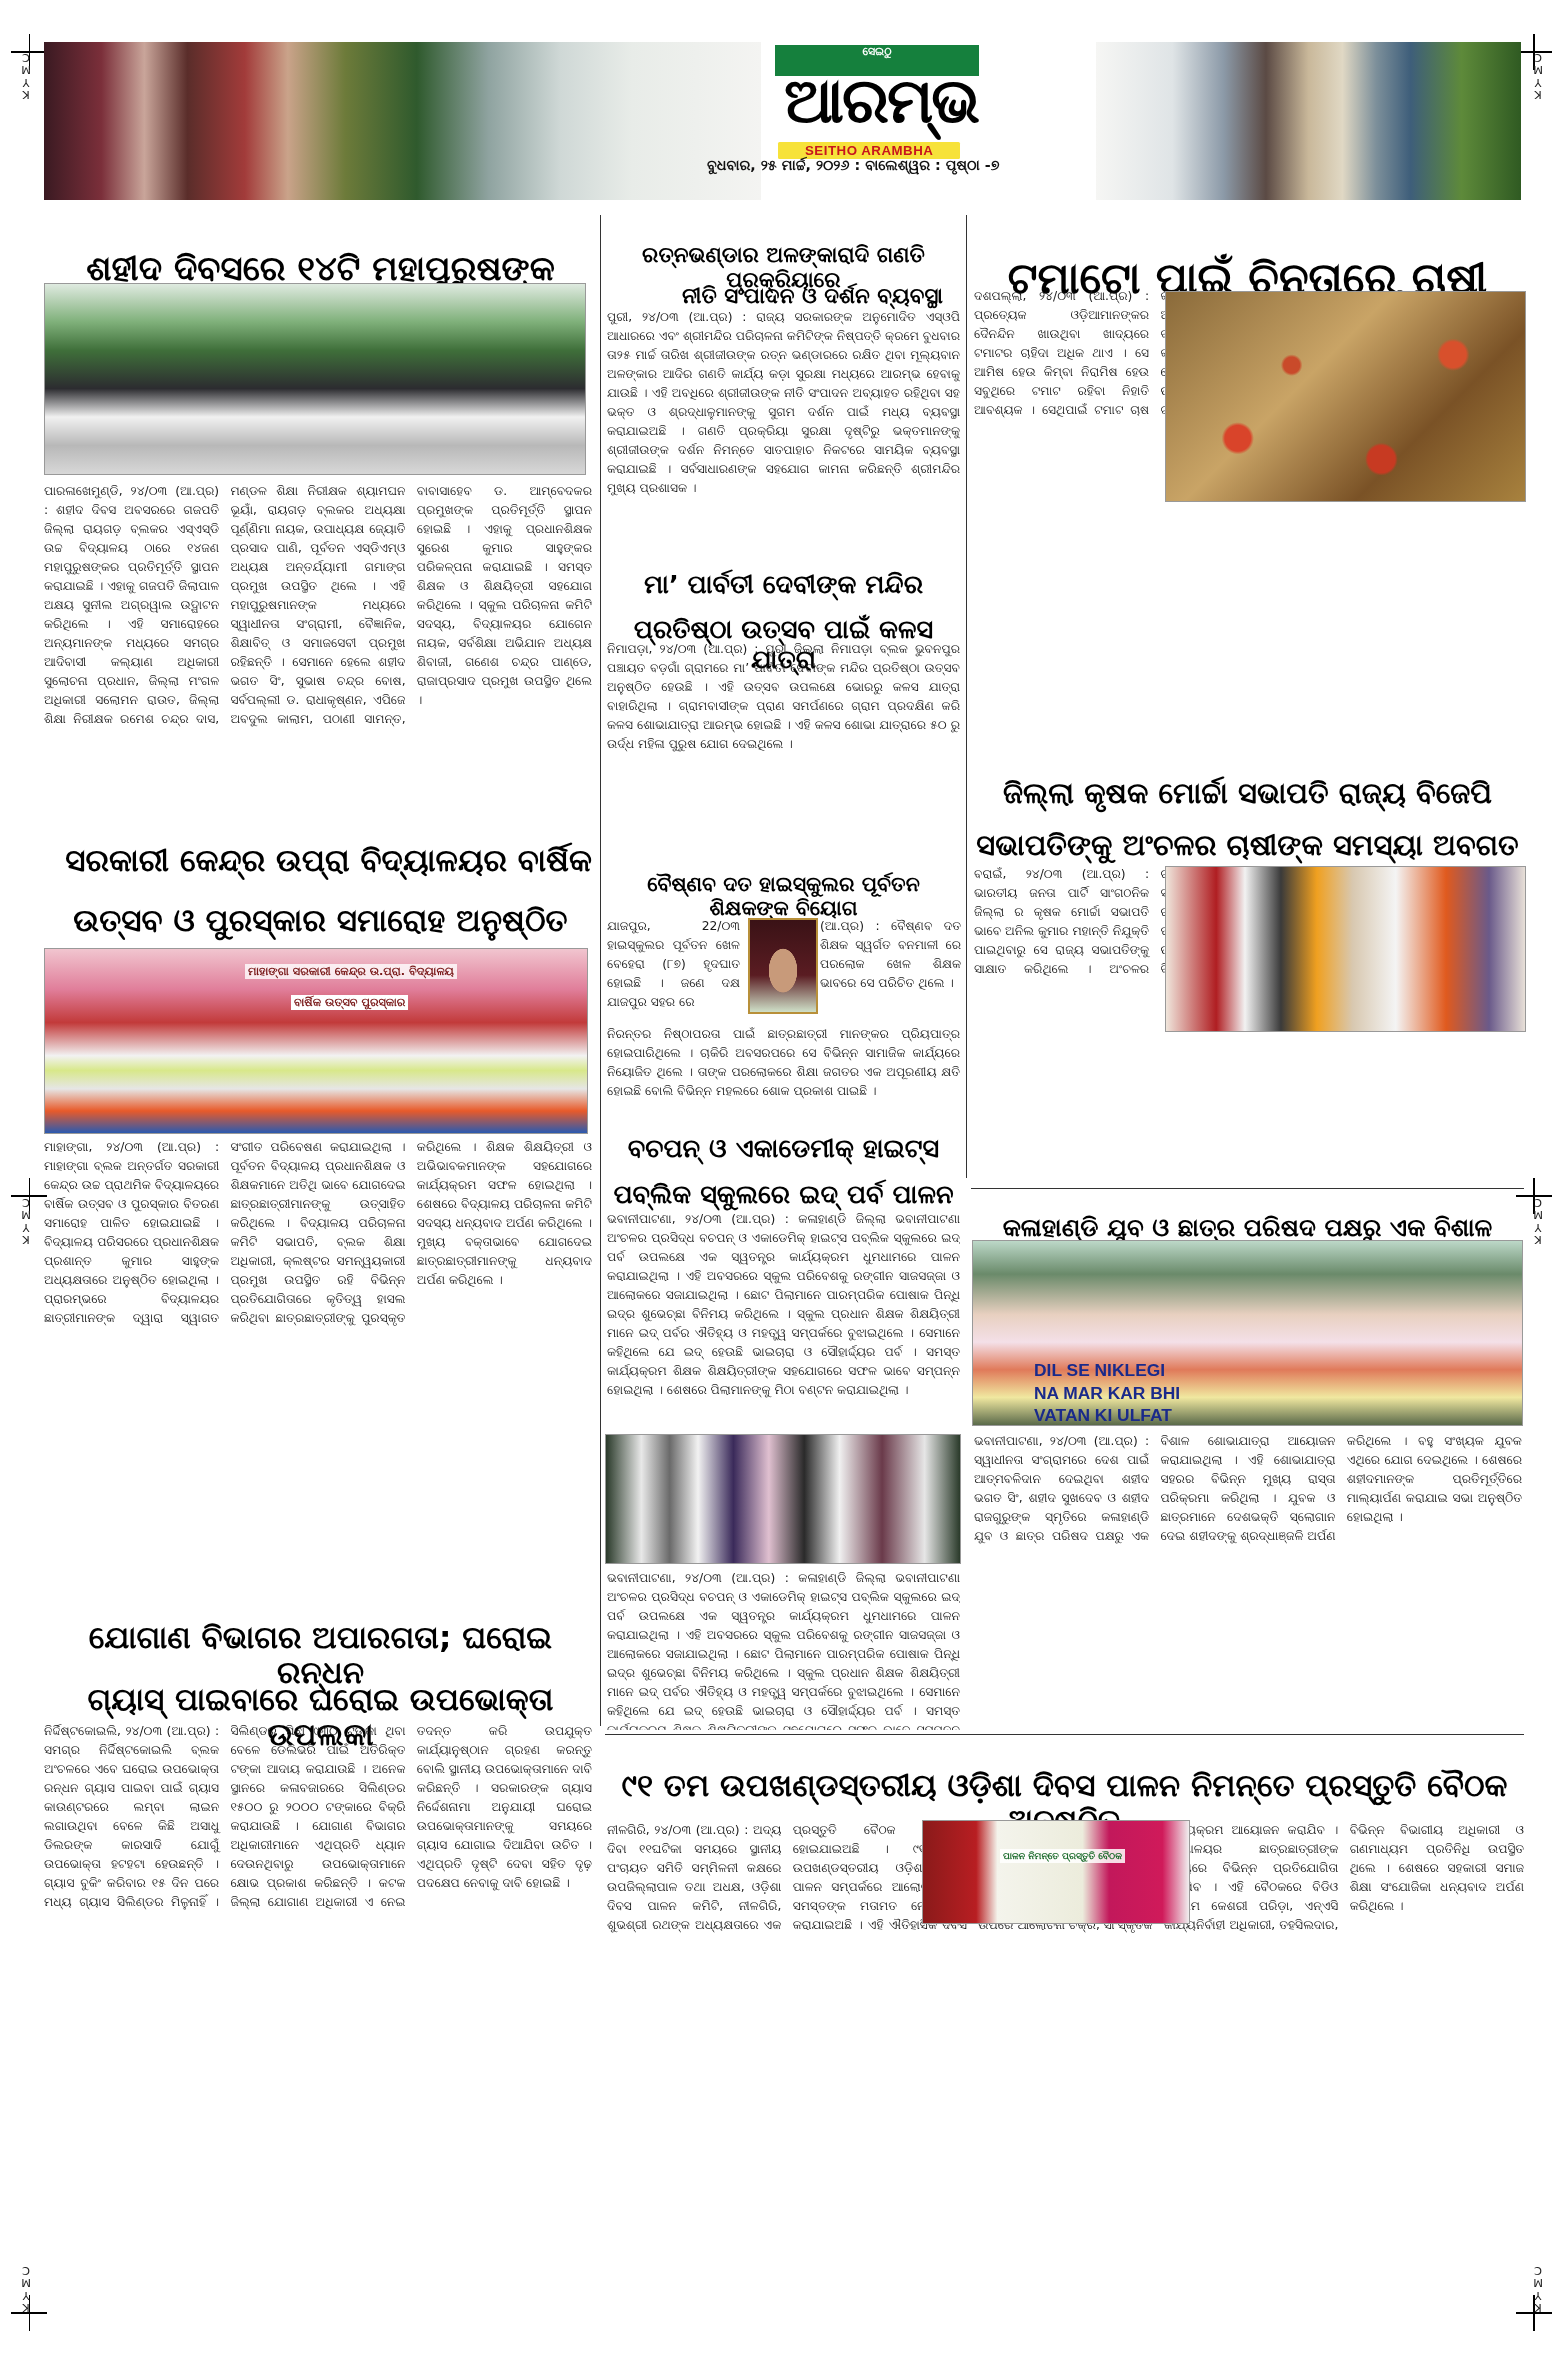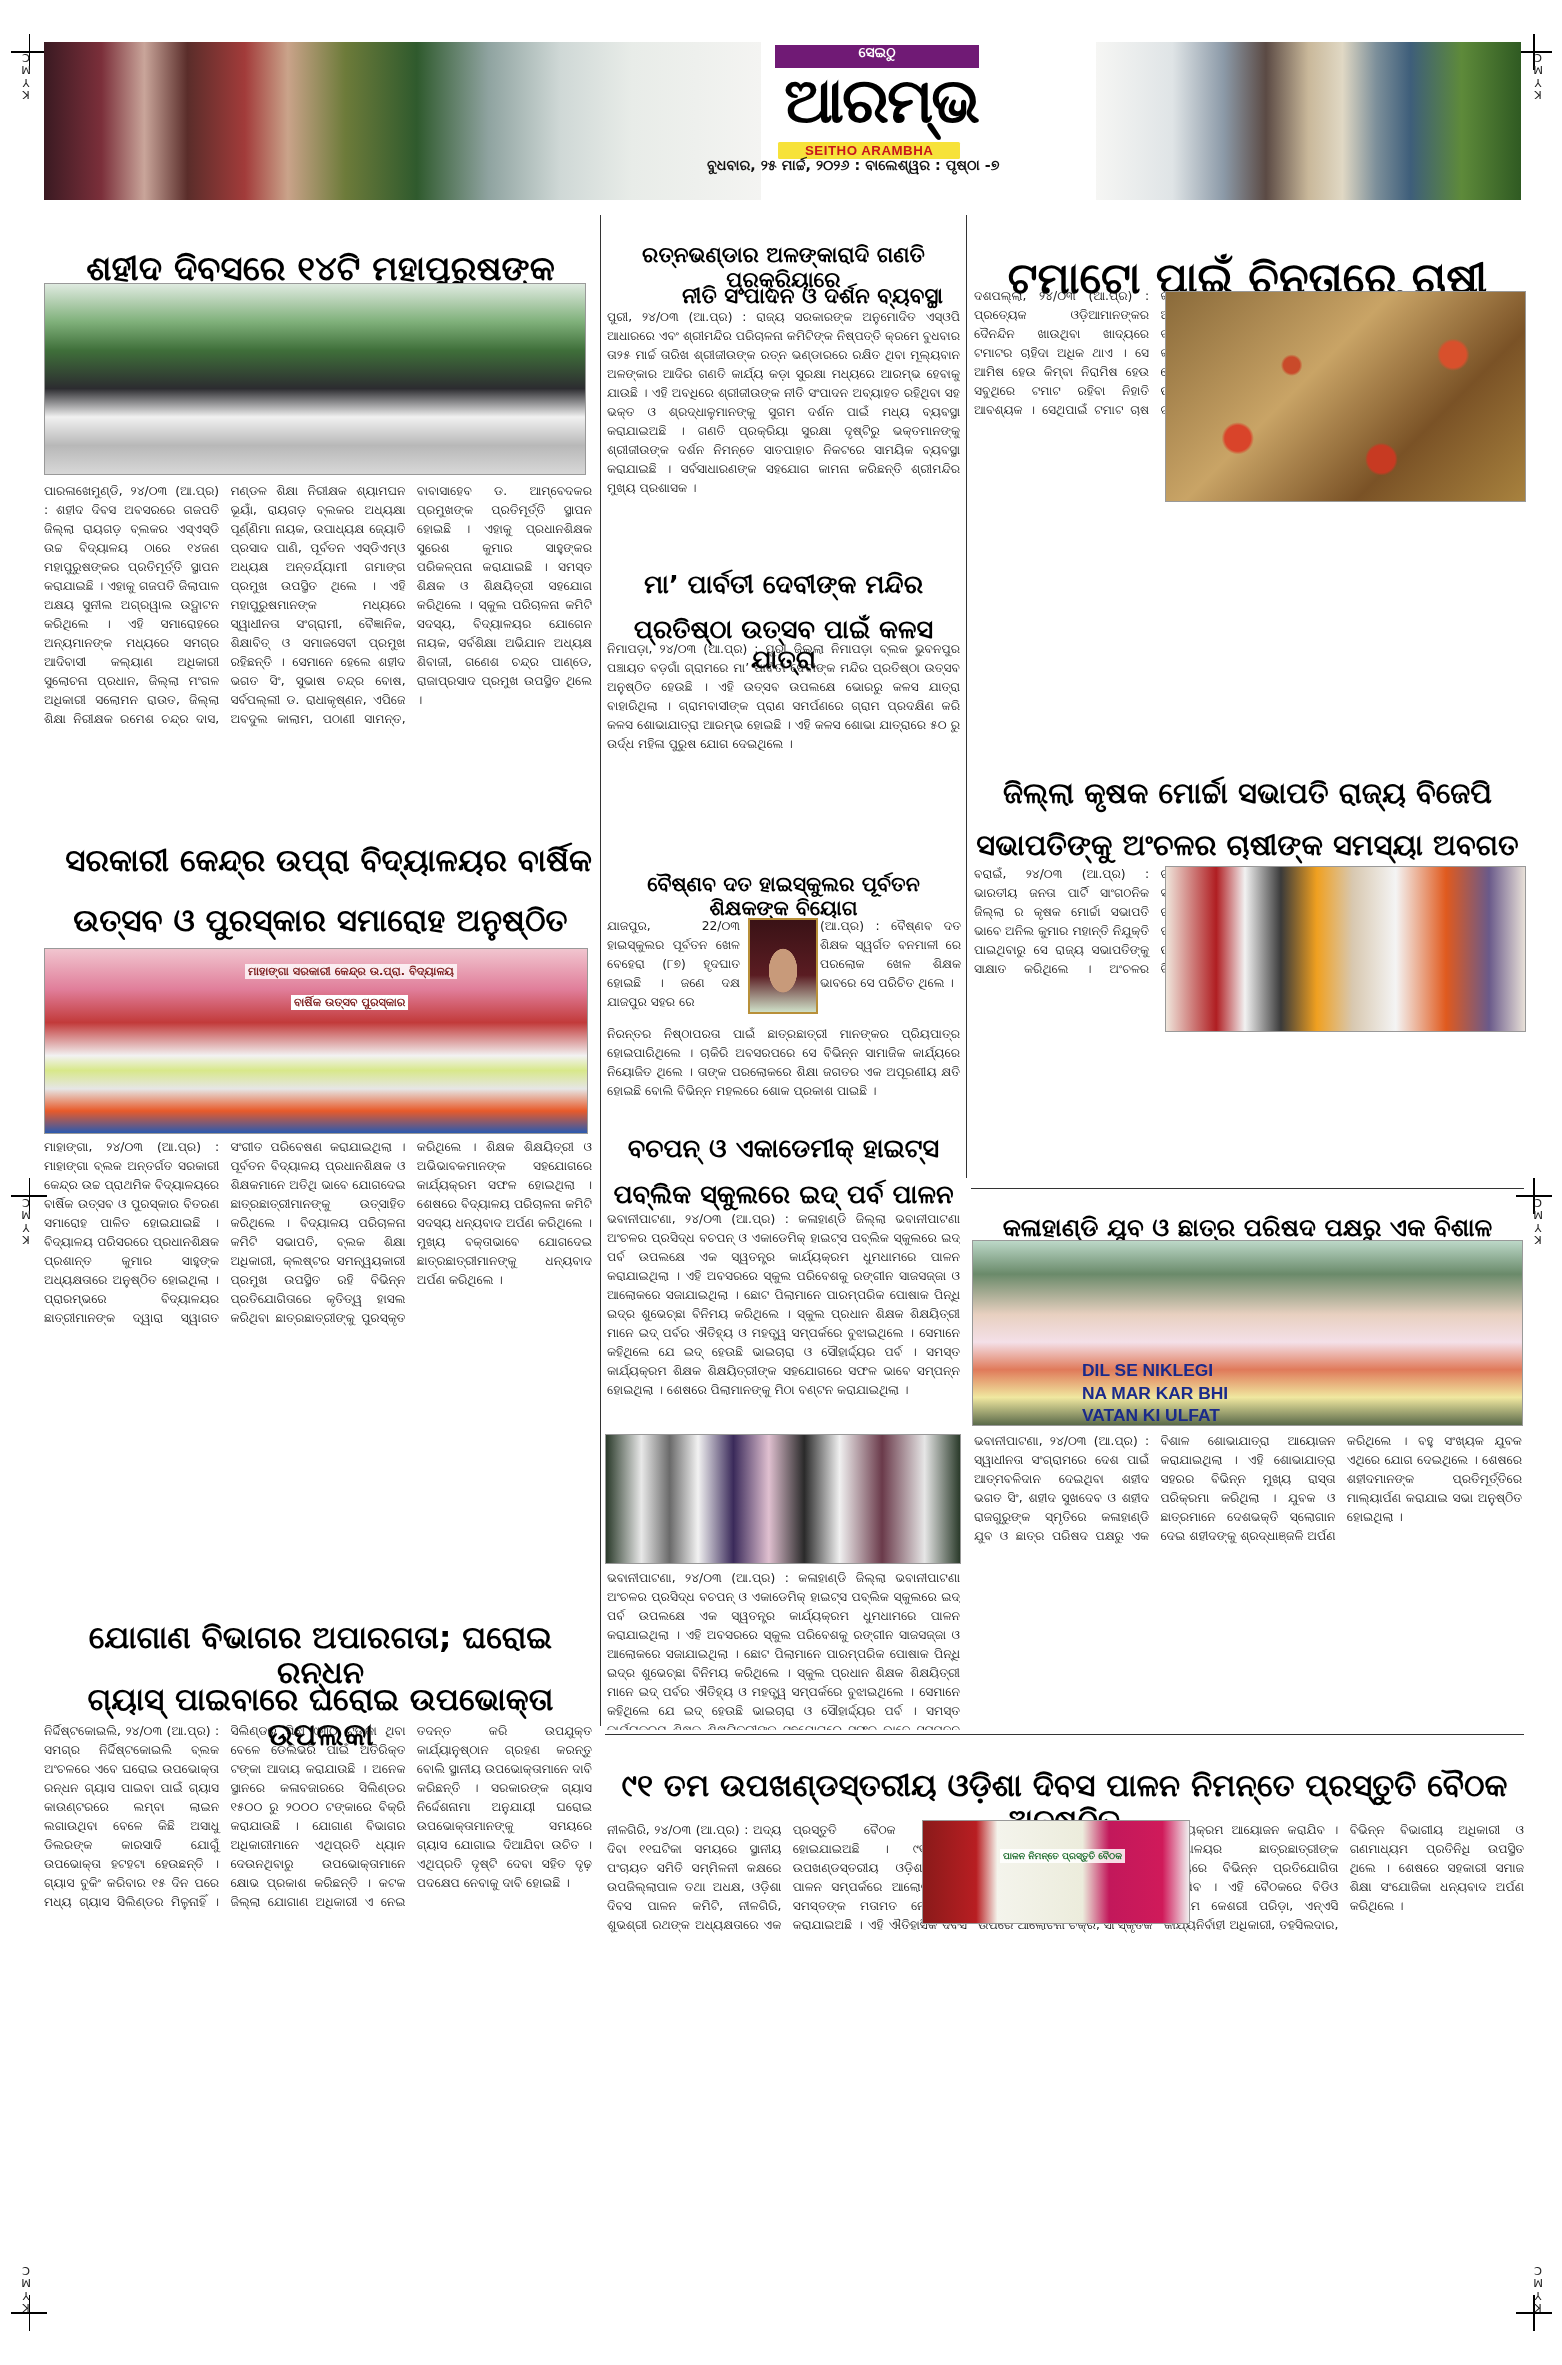--- a/index.html
+++ b/index.html
@@ -8,21 +8,21 @@
   .reg{position:absolute;width:36px;height:36px;}
   .reg:before{content:"";position:absolute;left:17.4px;top:0;width:1.5px;height:36px;background:#000;}
   .reg:after{content:"";position:absolute;left:0;top:17.4px;width:36px;height:1.5px;background:#000;}
   .cmyk{position:absolute;font-family:"DejaVu Sans",sans-serif;font-size:11.3px;line-height:12.3px;width:12.3px;text-align:center;color:#222;transform:rotate(180deg);}
   
   .mast-photo{position:absolute;overflow:hidden;}
   .mast-left{left:44px;top:42px;width:717px;height:158px;
     background:linear-gradient(90deg,#3a1a22 0%,#7b2f3a 8%,#c9a59a 14%,#5a2d2a 20%,#a23b3a 28%,#caa38a 34%,#6d7b3a 42%,#2f5a2d 52%,#8fa3a0 62%,#cfd8d6 72%,#e8ece8 82%,#f4f4f2 100%);}
   .mast-right{left:1096px;top:42px;width:425px;height:158px;
     background:linear-gradient(90deg,#f6f6f4 0%,#dfe4e6 18%,#8c9aa8 30%,#5b4a44 40%,#c9b89a 50%,#e0d8c4 58%,#7c8f9a 66%,#3e5e7a 74%,#5e8a3a 86%,#2f5a22 100%);}
-  .logo-top{position:absolute;left:775px;top:45px;width:204px;height:23px;background:#701a75;color:#fff;font-size:14px;text-align:center;line-height:14.3px;font-weight:bold;}
+  .logo-top{position:absolute;left:775px;top:45px;width:204px;height:31px;background:#15803d;color:#fff;font-size:11px;text-align:center;line-height:14.3px;font-weight:bold;}
   .logo-main{position:absolute;left:771px;top:57px;width:220px;height:87px;font-size:62px;font-weight:900;line-height:87px;color:#000;letter-spacing:-2px;text-align:center;}
   .logo-en{position:absolute;left:778px;top:142px;padding:1px 27px;background:#f7e23a;color:#c8161d;font-weight:bold;font-size:13.3px;font-family:"Liberation Sans",sans-serif;letter-spacing:0.5px;border-radius:1.5px;}
   .dateline{position:absolute;left:707px;top:157px;width:389px;text-align:left;font-size:14.3px;font-weight:bold;}
   
   .hl{position:absolute;font-weight:bold;color:#000;line-height:1.15;text-align:center;}
   .hl-xl{font-size:34px;}
   .hl-l{font-size:31px;}
   .hl-m{font-size:25.6px;}
   .hl-s{font-size:21.5px;}
   
@@ -156,21 +156,21 @@
   <h2 class="hl hl-m" style="left:971px;top:805px;width:553px;font-size:29px;">ସଭାପତିଙ୍କୁ ଅଂଚଳର ଚାଷୀଙ୍କ ସମସ୍ୟା ଅବଗତ କଲେ</h2>
   <div class="body" style="left:974px;top:865px;width:548px;height:318px;column-count:3;">ବରାଇଁ, ୨୪/୦୩ (ଆ.ପ୍ର) : ଭାରତୀୟ ଜନତା ପାର୍ଟି ସାଂଗଠନିକ ଜିଲ୍ଲା ର କୃଷକ ମୋର୍ଚ୍ଚା ସଭାପତି ଭାବେ ଅନିଲ କୁମାର ମହାନ୍ତି ନିଯୁକ୍ତି ପାଇଥିବାରୁ ସେ ରାଜ୍ୟ ସଭାପତିଙ୍କୁ ସାକ୍ଷାତ କରିଥିଲେ । ଅଂଚଳର ଚାଷୀମାନଙ୍କ ବିଭିନ୍ନ ସମସ୍ୟା ସମ୍ପର୍କରେ ଅବଗତ କରାଇଥିଲେ । ରାଜ୍ୟ ସଭାପତି ଡ. ଶୁଭ୍ରାଂଶୁ ମୋହନ ପାତ୍ର, ଜିଲ୍ଲା ସଭାପତି ପ୍ରମୁଖ ଉପସ୍ଥିତ ଥିଲେ । ଚାଷୀଙ୍କ ଧାନ ବିକ୍ରି, ଜଳସେଚନ, ବିହନ ଓ ସାର ସମସ୍ୟା ସମ୍ପର୍କରେ ଆଲୋଚନା ହୋଇଥିଲା । ନୂତନ ସଭାପତିଙ୍କୁ ବିଭିନ୍ନ କର୍ମକର୍ତ୍ତା ଶୁଭେଚ୍ଛା ଜଣାଇଛନ୍ତି । ରାଜ୍ୟ ସଭାପତି ସମସ୍ୟାର ସମାଧାନ ପାଇଁ ଆଲୋଚନା କରିଥିବା ଜଣାଯାଇଛି ।</div>
   <div class="photo ph-bjp" style="left:1165px;top:866px;width:359px;height:164px;"></div>
 </article>
 
 <div class="hrule" style="left:971px;top:1188px;width:553px;"></div>
 
 <article>
   <h2 class="hl hl-s" style="left:971px;top:1194px;width:553px;font-size:24.6px;">କଳାହାଣ୍ଡି ଯୁବ ଓ ଛାତ୍ର ପରିଷଦ ପକ୍ଷରୁ ଏକ ବିଶାଳ ଶୋଭାଯାତ୍ରା</h2>
   <div class="photo ph-rally" style="left:972px;top:1240px;width:549px;height:184px;">
-    <div class="banner-text" style="left:61px;top:118px;margin-left:48px;">
+    <div class="banner-text" style="left:61px;top:118px;">
       <div>DIL SE NIKLEGI</div>
       <div>NA MAR KAR BHI</div>
       <div>VATAN KI ULFAT</div>
     </div>
   </div>
   <div class="body" style="left:974px;top:1432px;width:548px;height:292px;column-count:3;">ଭବାନୀପାଟଣା, ୨୪/୦୩ (ଆ.ପ୍ର) : ସ୍ୱାଧୀନତା ସଂଗ୍ରାମରେ ଦେଶ ପାଇଁ ଆତ୍ମବଳିଦାନ ଦେଇଥିବା ଶହୀଦ ଭଗତ ସିଂ, ଶହୀଦ ସୁଖଦେବ ଓ ଶହୀଦ ରାଜଗୁରୁଙ୍କ ସ୍ମୃତିରେ କଳାହାଣ୍ଡି ଯୁବ ଓ ଛାତ୍ର ପରିଷଦ ପକ୍ଷରୁ ଏକ ବିଶାଳ ଶୋଭାଯାତ୍ରା ଆୟୋଜନ କରାଯାଇଥିଲା । ଏହି ଶୋଭାଯାତ୍ରା ସହରର ବିଭିନ୍ନ ମୁଖ୍ୟ ରାସ୍ତା ପରିକ୍ରମା କରିଥିଲା । ଯୁବକ ଓ ଛାତ୍ରମାନେ ଦେଶଭକ୍ତି ସ୍ଲୋଗାନ ଦେଇ ଶହୀଦଙ୍କୁ ଶ୍ରଦ୍ଧାଞ୍ଜଳି ଅର୍ପଣ କରିଥିଲେ । ବହୁ ସଂଖ୍ୟକ ଯୁବକ ଏଥିରେ ଯୋଗ ଦେଇଥିଲେ । ଶେଷରେ ଶହୀଦମାନଙ୍କ ପ୍ରତିମୂର୍ତ୍ତିରେ ମାଲ୍ୟାର୍ପଣ କରାଯାଇ ସଭା ଅନୁଷ୍ଠିତ ହୋଇଥିଲା ।</div>
 </article>
 
 <article>
   <h2 class="hl hl-l" style="left:44px;top:1594px;width:553px;">ଯୋଗାଣ ବିଭାଗର ଅପାରଗତା; ଘରୋଇ ରନ୍ଧନ</h2>

